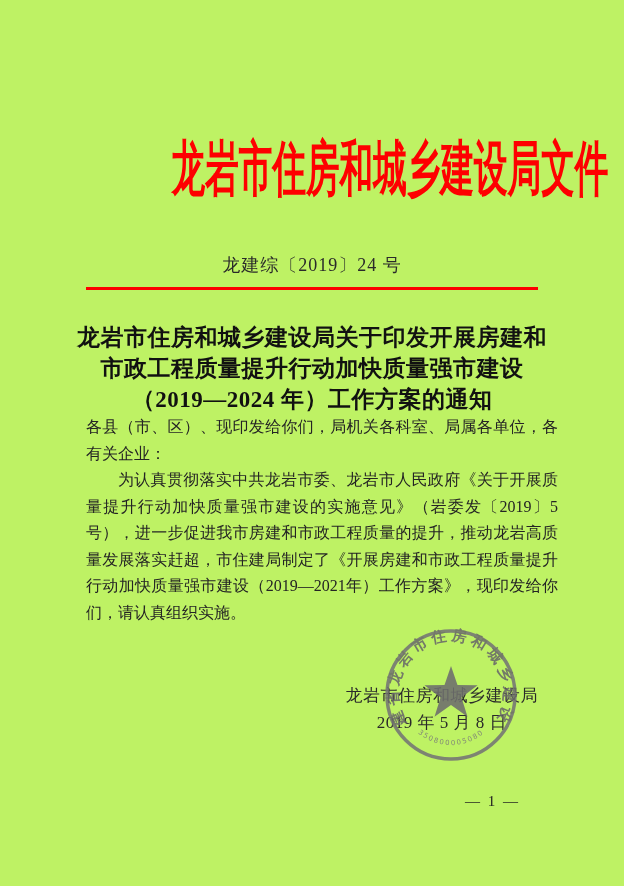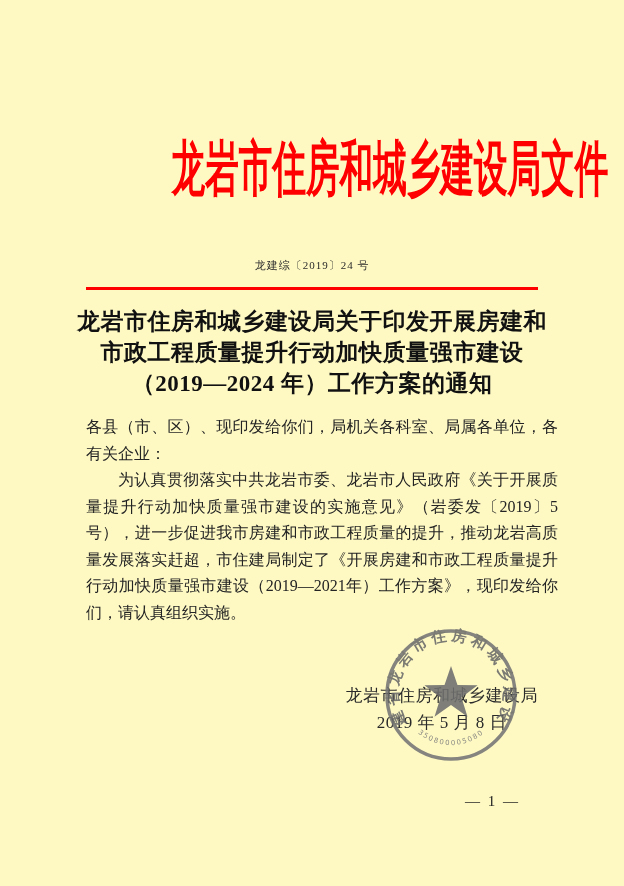--- a/index.html
+++ b/index.html
@@ -1,20 +1,20 @@
 <!DOCTYPE html>
 <html><head>
 <meta charset="utf-8">
 <style>
   html, body { margin: 0; padding: 0; background: #ffffff; }
   .page {
     position: relative;
     width: 624px;
     height: 886px;
-    background: #fef9c3;
+    background: #bef264;
     overflow: hidden;
     font-family: "Liberation Serif", "DejaVu Serif", serif;
     color: #1c1c1c;
   }
   
   .banner {
     position: absolute;
     top: 136px;
     left: 0;
     width: 624px;
@@ -31,38 +31,38 @@
     transform-origin: center;
     font-family: "Liberation Serif", "DejaVu Serif", serif;
   }
   
   .doc-number {
     position: absolute;
     top: 254px;
     left: 0;
     width: 624px;
     text-align: center;
-    font-size: 11px;
+    font-size: 18px;
     line-height: 22px;
     color: #2a2a2a;
     letter-spacing: 1px;
   }
   
   .red-line {
     position: absolute;
     top: 287px;
     left: 86px;
     width: 452px;
     height: 3px;
     background: #fe0000;
   }
   
   .doc-title {
     position: absolute;
-    top: 306px;
+    top: 322px;
     left: 62px;
     width: 500px;
     text-align: center;
     font-size: 23px;
     line-height: 31px;
     font-weight: bold;
     color: #111111;
     letter-spacing: 0.5px;
   }
   

